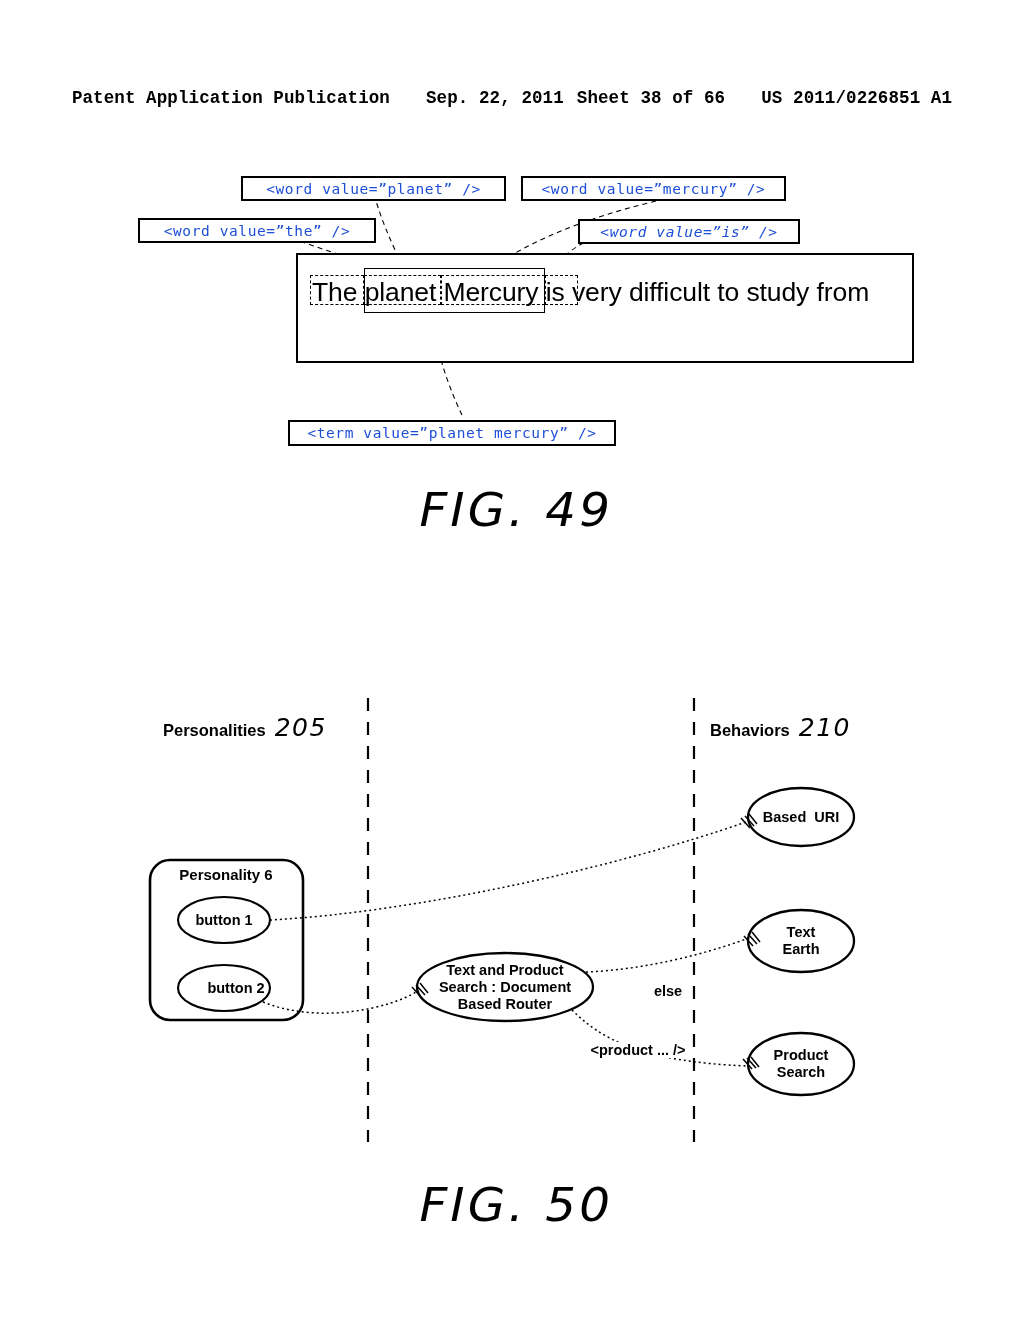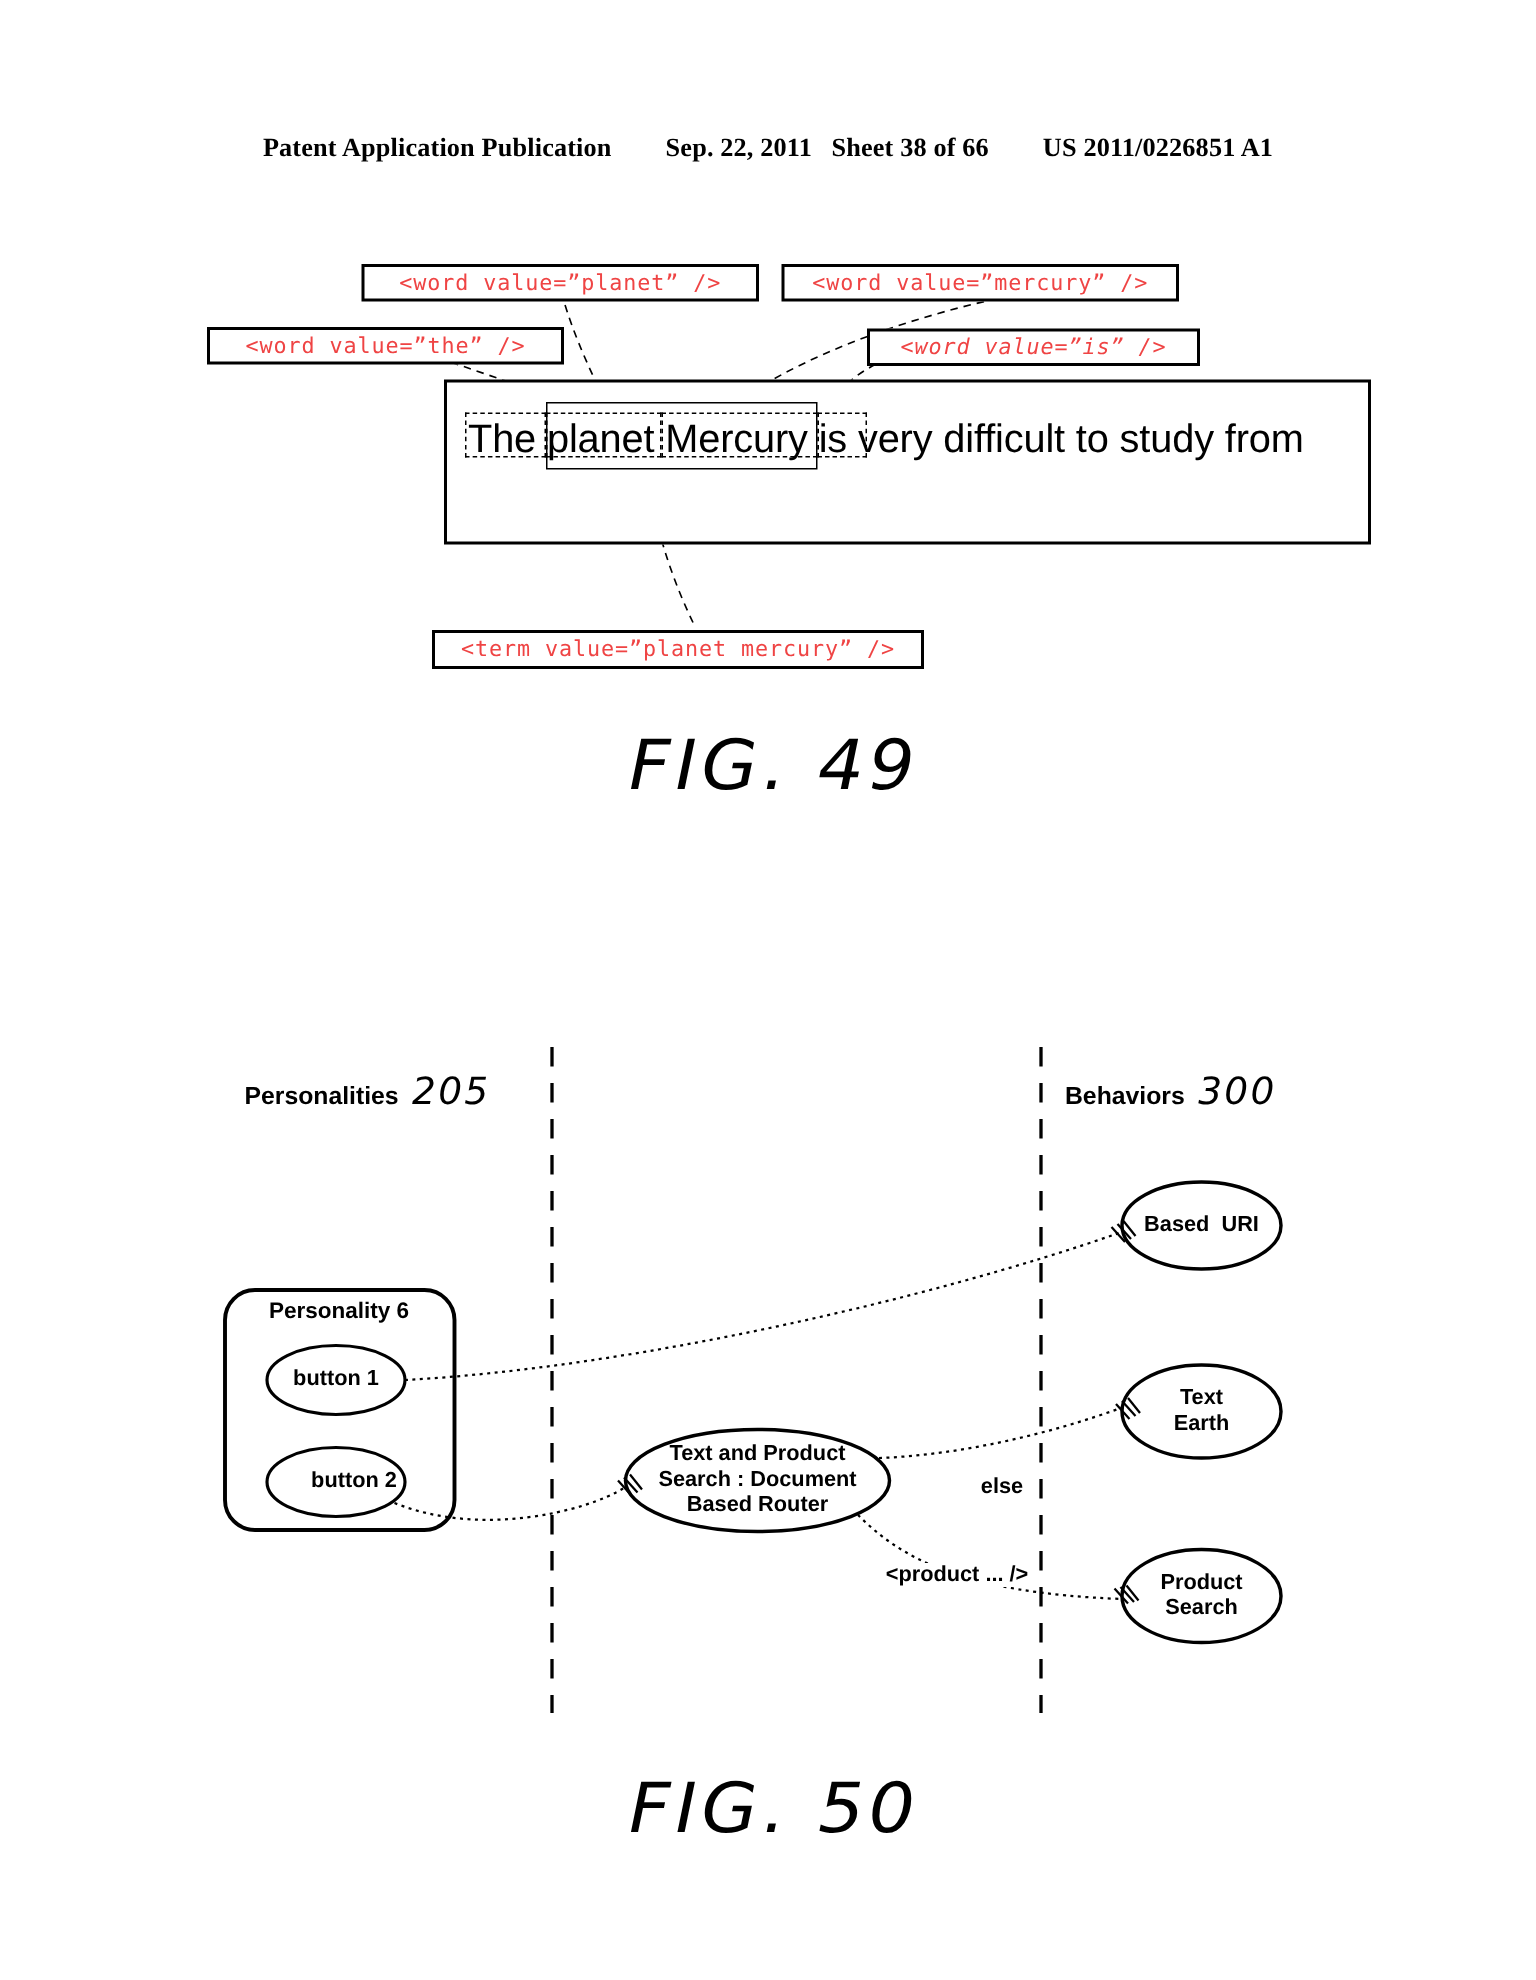--- a/index.html
+++ b/index.html
@@ -18,21 +18,21 @@
 
   
   #page-header {
     position: absolute;
     top: 88px;
     left: 0;
     width: 1024px;
     display: flex;
     justify-content: center;
     align-items: center;
-    font-family: Liberation Serif, serif;
+    font-family: Liberation Mono, monospace;
     font-weight: bold;
     font-size: 17.5px;
     letter-spacing: 0.1px;
     white-space: nowrap;
   }
   #page-header .hdr-pub { margin-right: 36px; }
   #page-header .hdr-date { margin-right: 13px; }
   #page-header .hdr-sheet { margin-right: 36px; }
 
   
@@ -56,21 +56,21 @@
   #fig50-canvas { top: 680px; }
 
   
   .xml-box {
     position: absolute;
     border: 2px solid #000;
     background: #ffffff;
     font-family: "DejaVu Sans Mono", monospace;
     font-size: 14.5px;
     letter-spacing: 0.6px;
-    color: #ef4444;
+    color: #1d4ed8;
     display: flex;
     align-items: center;
     justify-content: center;
     box-sizing: border-box;
     white-space: nowrap;
     z-index: 5;
   }
 
   
   #sentence-panel {
@@ -273,21 +273,21 @@
   </g>
 </svg>
 
 <div class="col-label" style="left:163px; top:713px;">
   <span>Personalities</span>
   <span class="ref-num">205</span>
 </div>
 
 <div class="col-label" style="left:710px; top:713px;">
   <span>Behaviors</span>
-  <span class="ref-num">300</span>
+  <span class="ref-num">210</span>
 </div>
 
 <div id="personality-title" style="left:226px; top:874px;">Personality 6</div>
 
 <div class="node-label" style="left:224px; top:920px;">button 1</div>
 <div class="node-label" style="left:236px; top:988px;">button 2</div>
 
 <div class="node-label" style="left:505px; top:987px;">Text and Product
 Search : Document
 Based Router</div>

